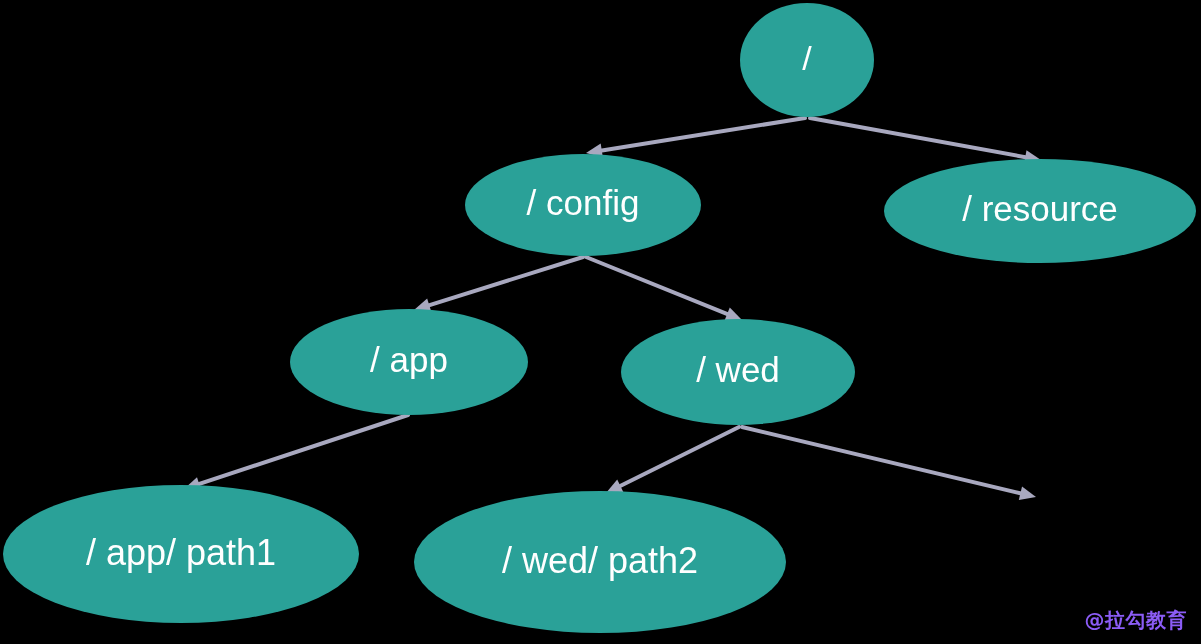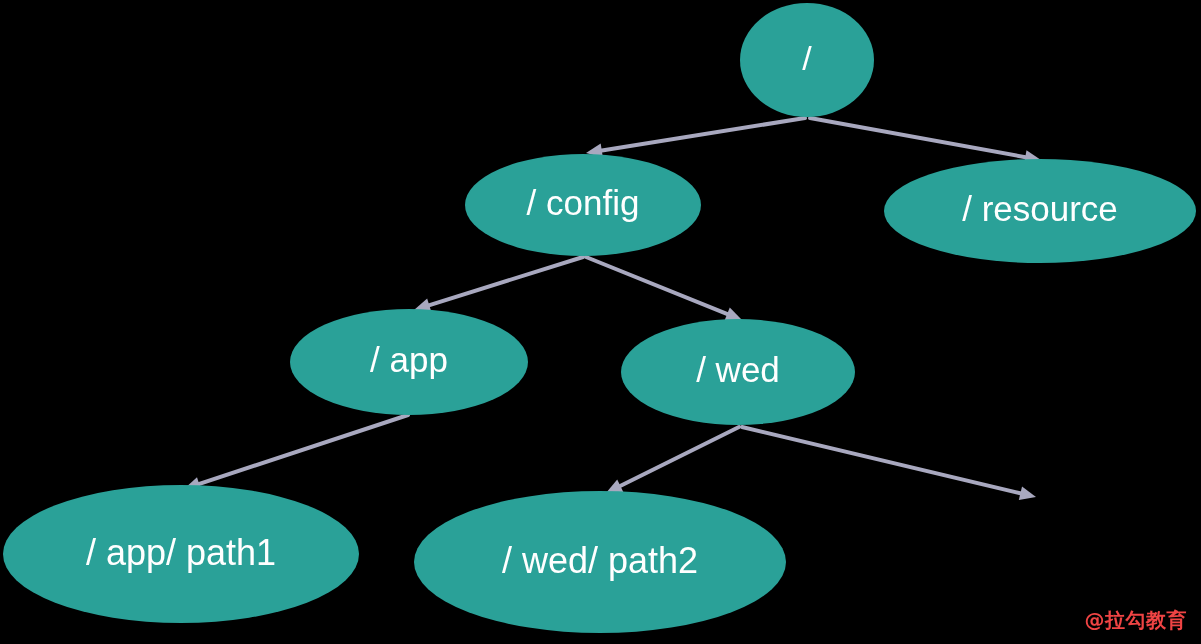--- a/index.html
+++ b/index.html
@@ -43,21 +43,21 @@
     stroke-width: 4;
     fill: none;
   }
   .edge-head {
     fill: #a8a8bf;
   }
   .watermark {
     position: absolute;
     right: 14px;
     bottom: 10px;
-    color: #ef4444;
+    color: #8b5cf6;
     font-family: "DejaVu Sans", sans-serif;
     font-size: 20px;
     font-weight: 700;
     letter-spacing: 0.5px;
     white-space: nowrap;
   }
 </style>
 </head>
 <body>
 

